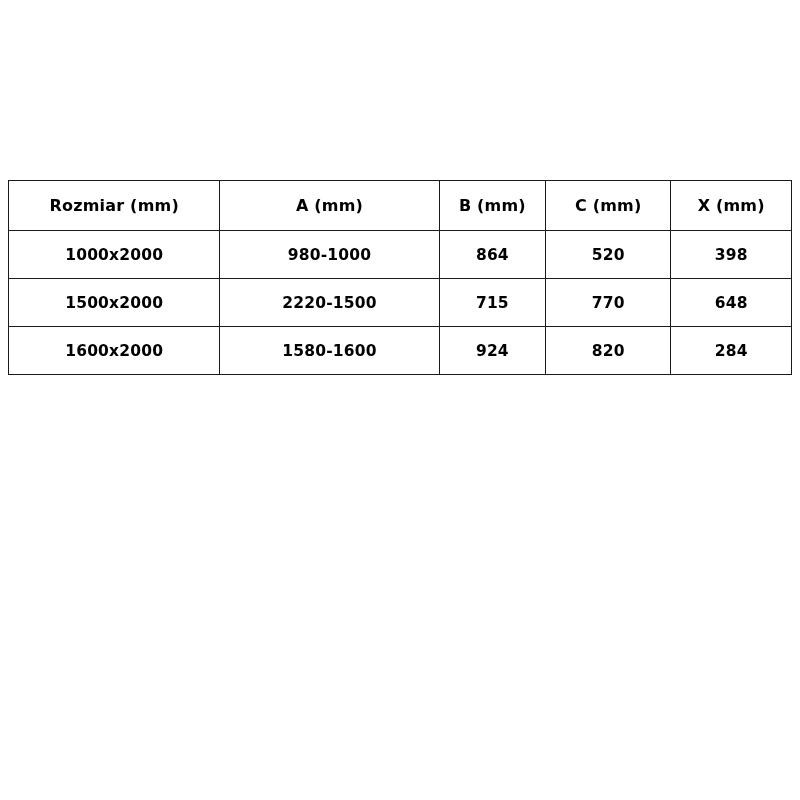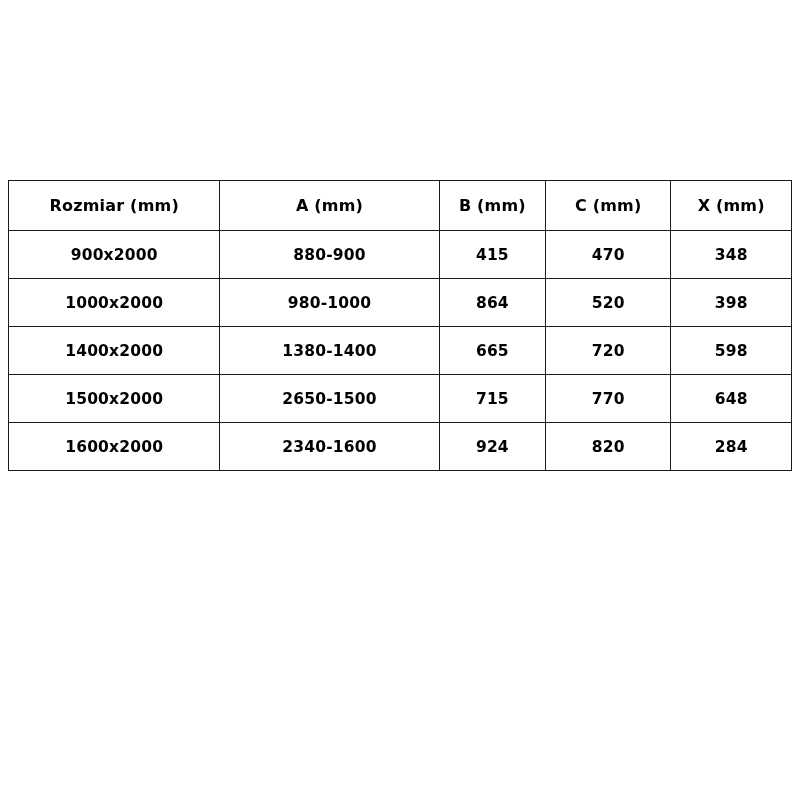--- a/index.html
+++ b/index.html
@@ -62,49 +62,35 @@
       <tr>
         <th>Rozmiar (mm)</th>
         <th>A (mm)</th>
         <th>B (mm)</th>
         <th>C (mm)</th>
         <th>X (mm)</th>
       </tr>
     </thead>
     <tbody>
       <tr>
-        <td>900x2000</td>
-        <td>880-900</td>
-        <td>415</td>
-        <td>470</td>
-        <td>348</td>
-      </tr>
-      <tr>
         <td>1000x2000</td>
         <td>980-1000</td>
         <td>864</td>
         <td>520</td>
         <td>398</td>
       </tr>
       <tr>
-        <td>1400x2000</td>
-        <td>1380-1400</td>
-        <td>665</td>
-        <td>720</td>
-        <td>598</td>
-      </tr>
-      <tr>
         <td>1500x2000</td>
-        <td>2650-1500</td>
+        <td>2220-1500</td>
         <td>715</td>
         <td>770</td>
         <td>648</td>
       </tr>
       <tr>
         <td>1600x2000</td>
-        <td>2340-1600</td>
+        <td>1580-1600</td>
         <td>924</td>
         <td>820</td>
         <td>284</td>
       </tr>
     </tbody>
   </table>
 </div>
 
 </body></html>

